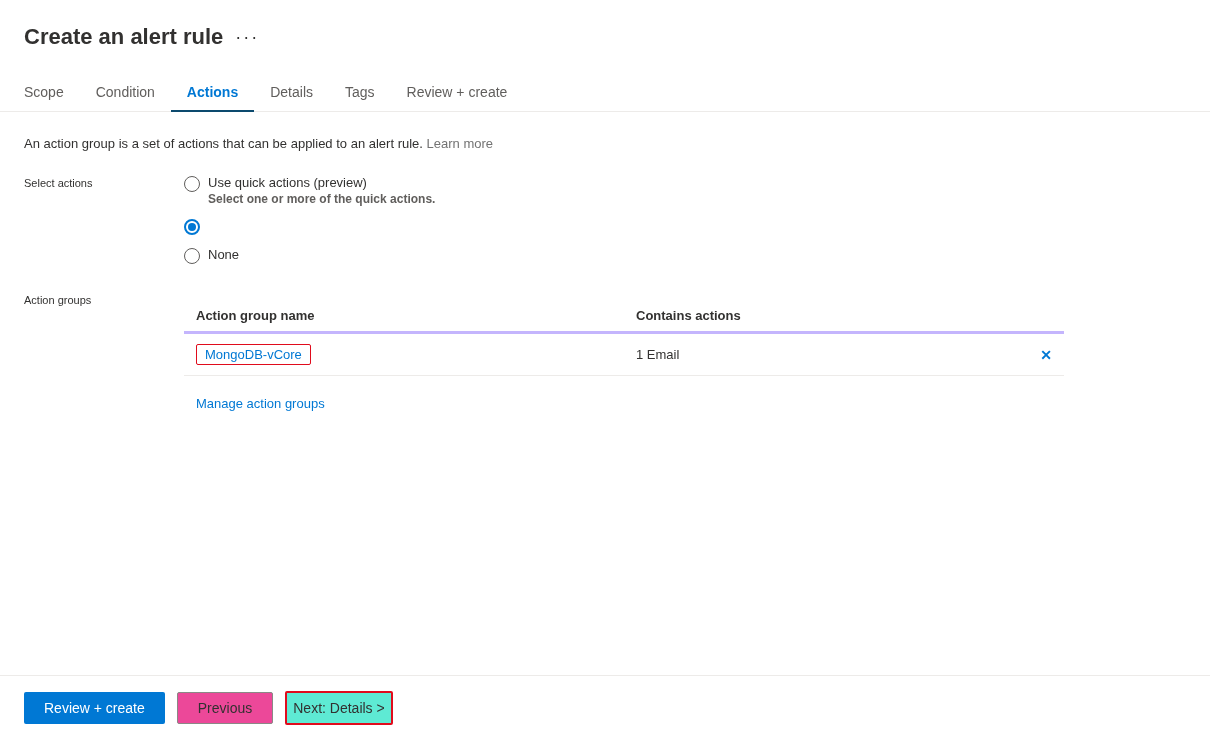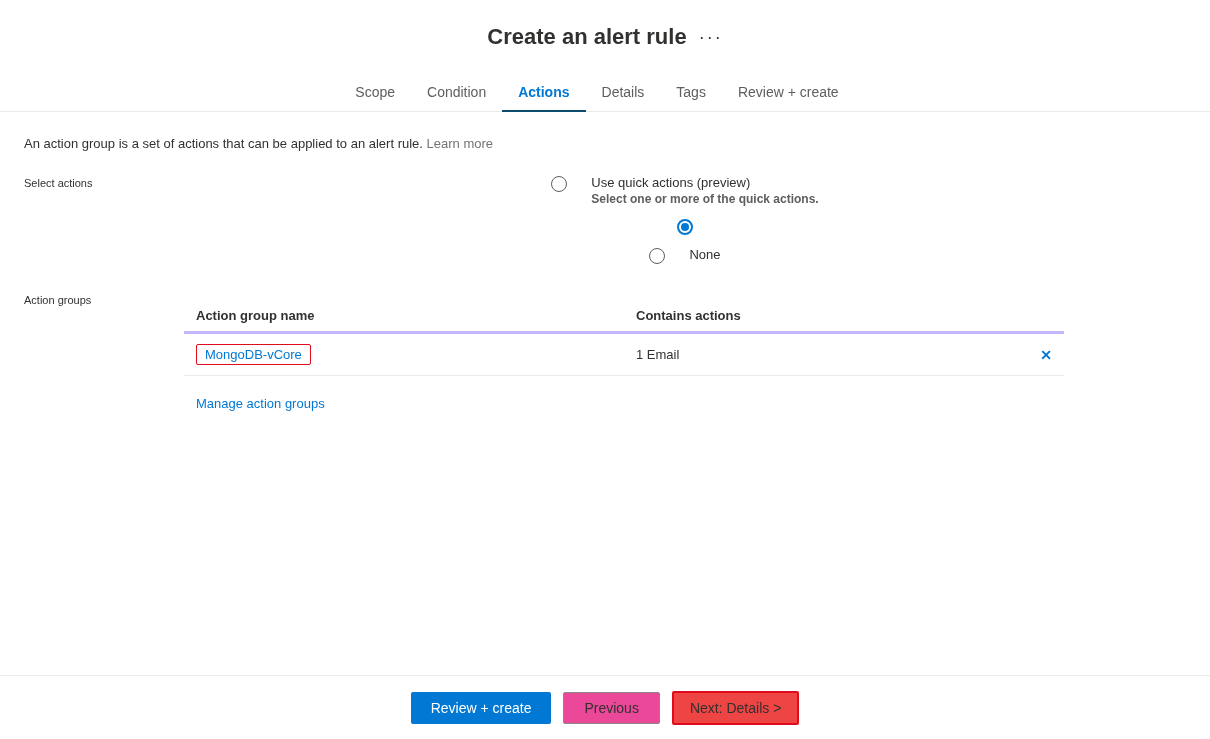--- a/index.html
+++ b/index.html
@@ -1,15 +1,15 @@
 <!DOCTYPE html>
 <html><head>
   <meta charset="utf-8">
   <style>
-    * { box-sizing: border-box; margin: 0; padding: 0; justify-content: center; }
+    * { box-sizing: border-box; margin: 0; padding: 0; }
     body {
       font-family: 'Segoe UI', -apple-system, BlinkMacSystemFont, sans-serif;
       font-size: 14px;
       color: #323130;
       background: #fff;
       width: 1210px;
       min-height: 739px;
       position: relative;
     }
 
@@ -98,21 +98,21 @@
 
     .radio-group {
       display: flex;
       flex-direction: column;
       gap: 12px;
     }
 
     .radio-option {
       display: flex;
       align-items: flex-start;
-      gap: 24px;
+      gap: 8px;
       cursor: pointer;
     }
 
     .radio-circle {
       width: 16px;
       height: 16px;
       border-radius: 50%;
       border: 1.5px solid #605e5c;
       background: #fff;
       display: flex;
@@ -235,24 +235,24 @@
       background: #ec4899;
       color: #323130;
       border: 1px solid #8a8886;
       padding: 7px 20px;
       font-size: 14px;
       cursor: pointer;
       border-radius: 2px;
     }
 
     .btn-next {
-      background: #ef4444;
+      background: #5eead4;
       color: #323130;
       border: 2px solid #e00b1c;
-      padding: 7px 16px;
+      padding: 7px 6px;
       font-size: 14px;
       cursor: pointer;
       border-radius: 2px;
     }
 
     .th-name {
       width: 400px;
     }
 
     .th-contains {

